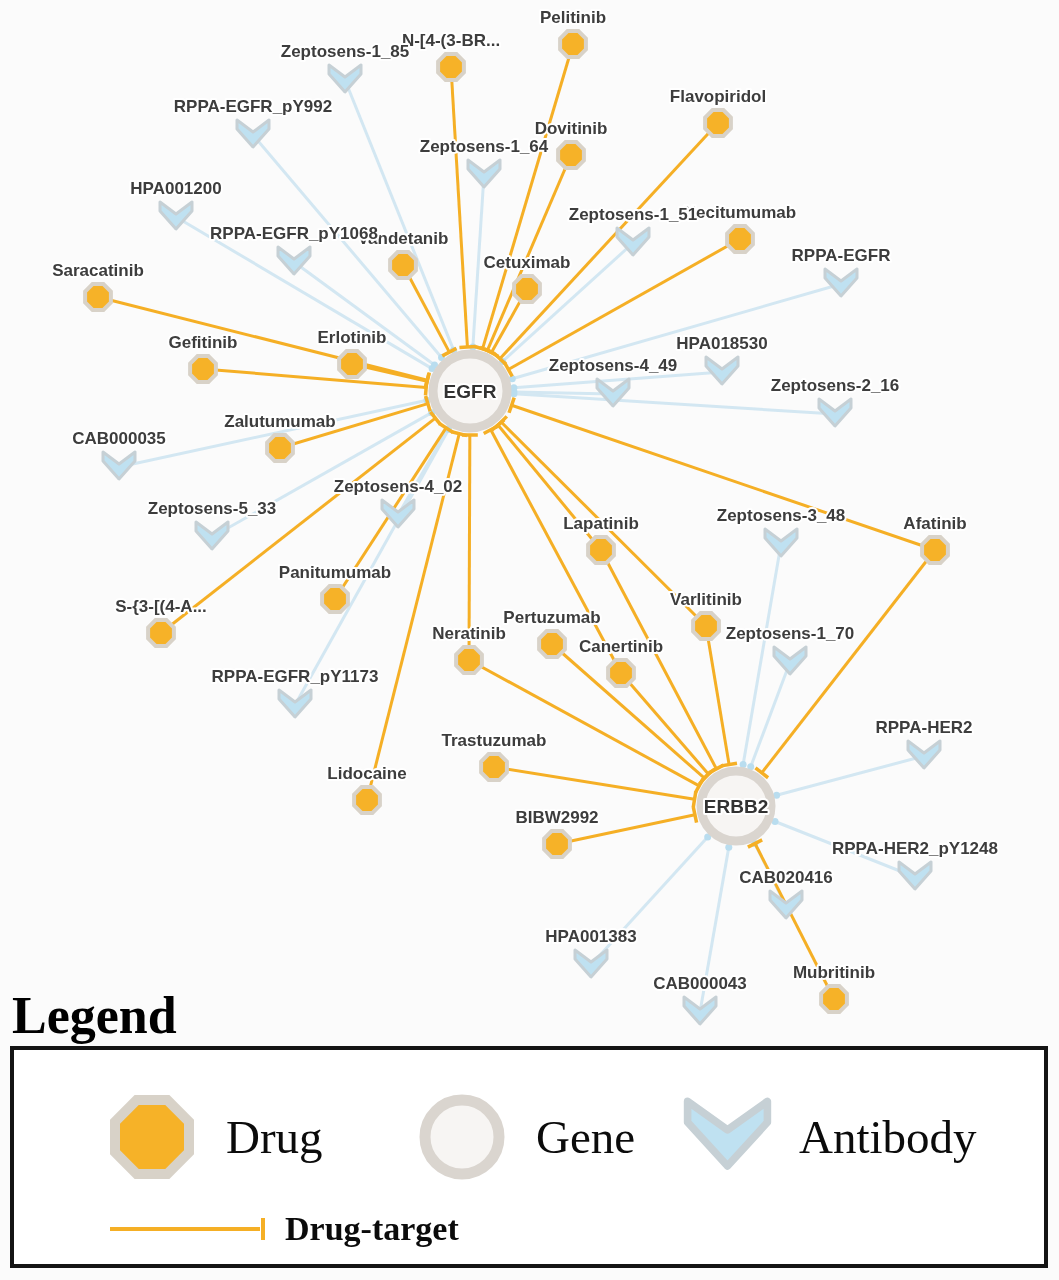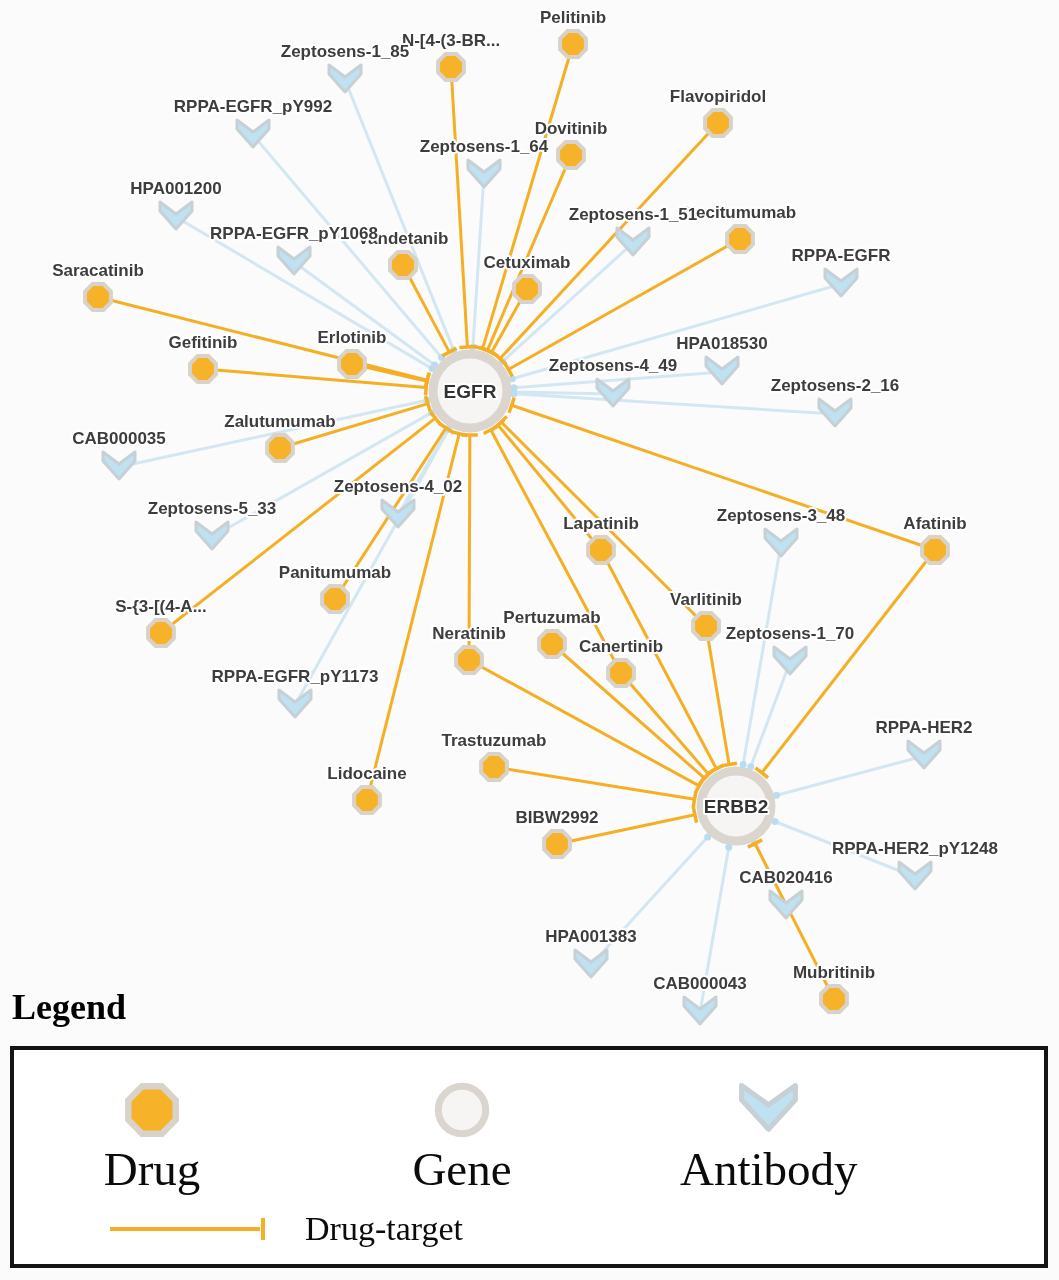--- a/index.html
+++ b/index.html
@@ -2,24 +2,24 @@
 <html><head>
 <meta charset="utf-8">
 <style>
   html,body{margin:0;padding:0;}
   body{width:1059px;height:1280px;position:relative;overflow:hidden;background:#fbfbfb;font-family:"Liberation Sans",sans-serif;}
   #network-svg{position:absolute;left:0;top:0;}
   .node-label{font-family:"Liberation Sans",sans-serif;font-weight:bold;font-size:17px;fill:#3d3d3d;
     text-anchor:middle;stroke:#ffffff;stroke-width:4px;stroke-linejoin:round;paint-order:stroke fill;}
   .gene-label{font-family:"Liberation Sans",sans-serif;font-weight:bold;font-size:19px;fill:#323232;
     text-anchor:middle;stroke:#ffffff;stroke-width:4px;stroke-linejoin:round;paint-order:stroke fill;}
-  .legend-title{position:absolute;left:12px;top:986px;font-family:"Liberation Serif",serif;font-weight:bold;font-size:36px;color:#000;}
+  .legend-title{position:absolute;left:12px;top:986px;font-family:"Liberation Serif",serif;font-weight:bold;font-size:52px;color:#000;}
   .legend-box{position:absolute;left:10px;top:1046px;width:1038px;height:222px;border:4px solid #141414;background:#ffffff;box-sizing:border-box;}
-  .lg-node-item{position:absolute;display:flex;align-items:center;top:28px;height:118px;flex-direction:column;}
-  .lg-edge-item{position:absolute;display:flex;align-items:center;top:150px;height:58px;gap:28px;}
+  .lg-node-item{position:absolute;display:flex;align-items:center;top:28px;height:118px;gap:24px;}
+  .lg-edge-item{position:absolute;display:flex;align-items:center;top:150px;height:58px;gap:8px;font-weight:bold;}
   .lg-node-label{font-family:"Liberation Serif",serif;font-size:47px;color:#0b0b0b;}
   .lg-edge-label{font-family:"Liberation Serif",serif;font-size:34px;color:#0b0b0b;}
 </style>
 </head>
 <body style="background: rgb(251, 251, 251);">
 
 <svg id="network-svg" width="1059" height="1280" viewBox="0 0 1059 1280">
     <g>
       <line x1="345" y1="80" x2="453.59093322424525" y2="350.17424186192227" stroke="#d3e7f2" stroke-width="3"></line>
       <circle cx="453.59093322424525" cy="350.17424186192227" r="3.5" fill="#b9ddef"></circle>

